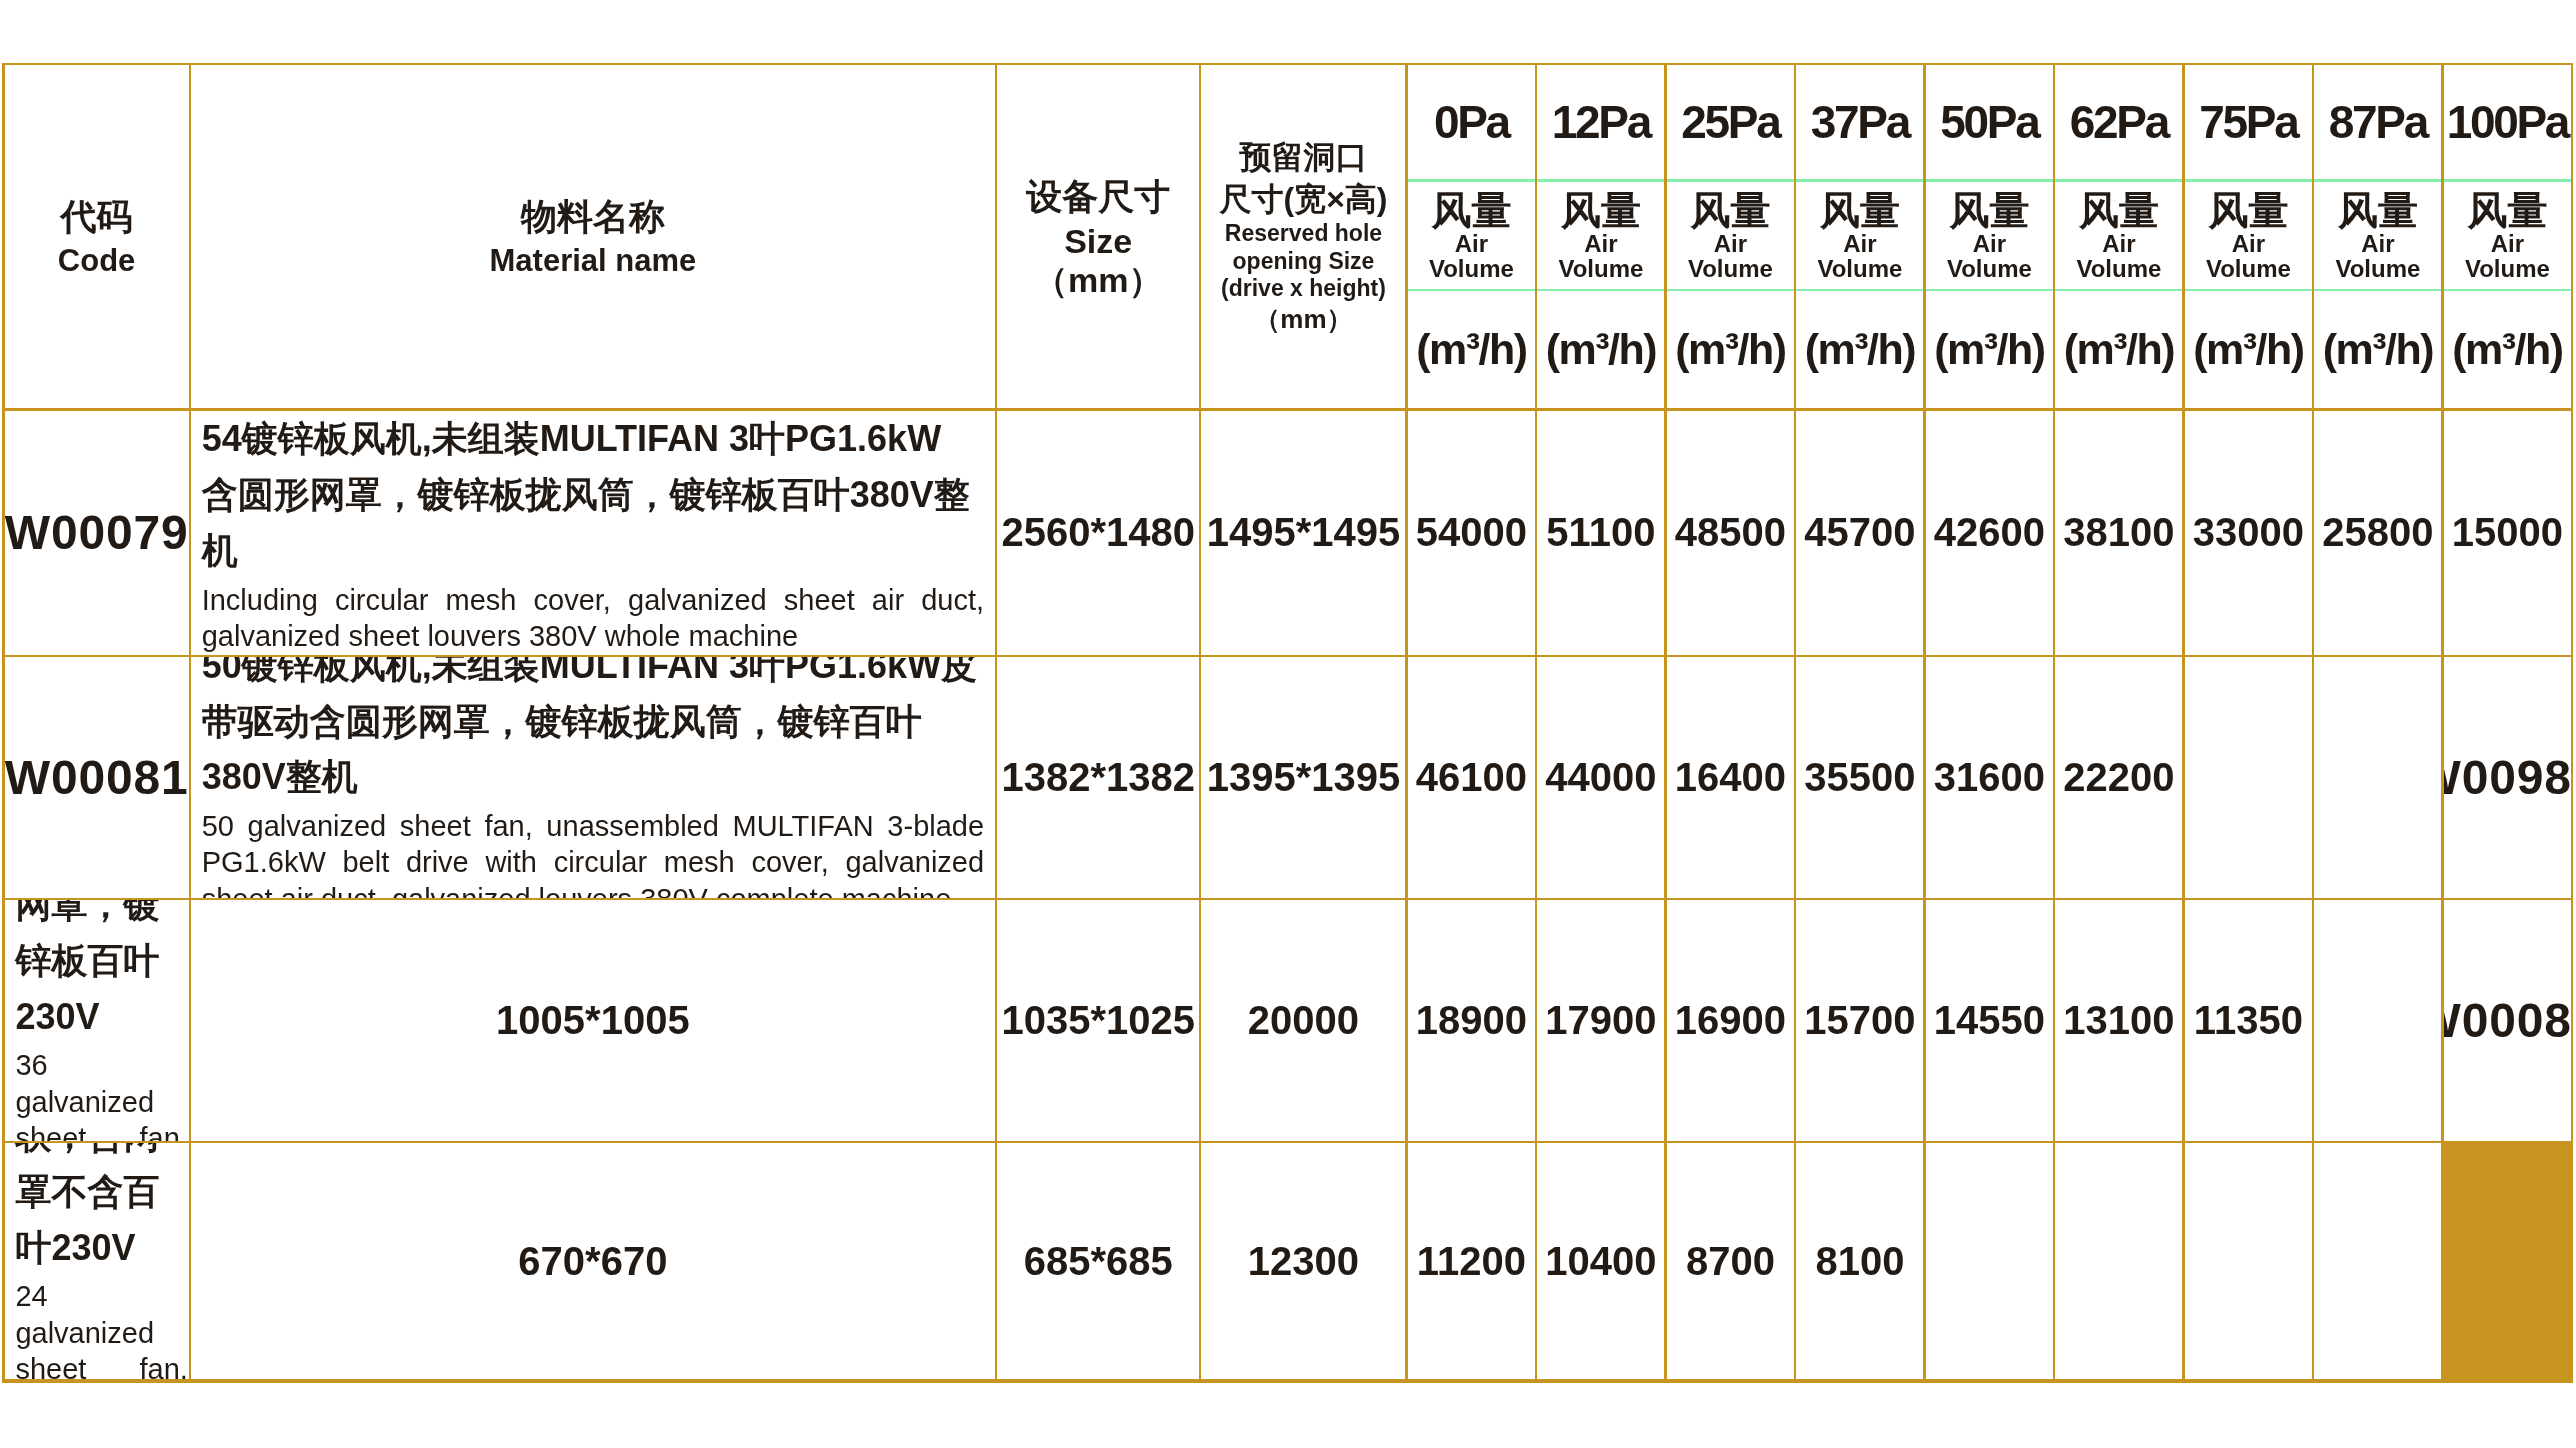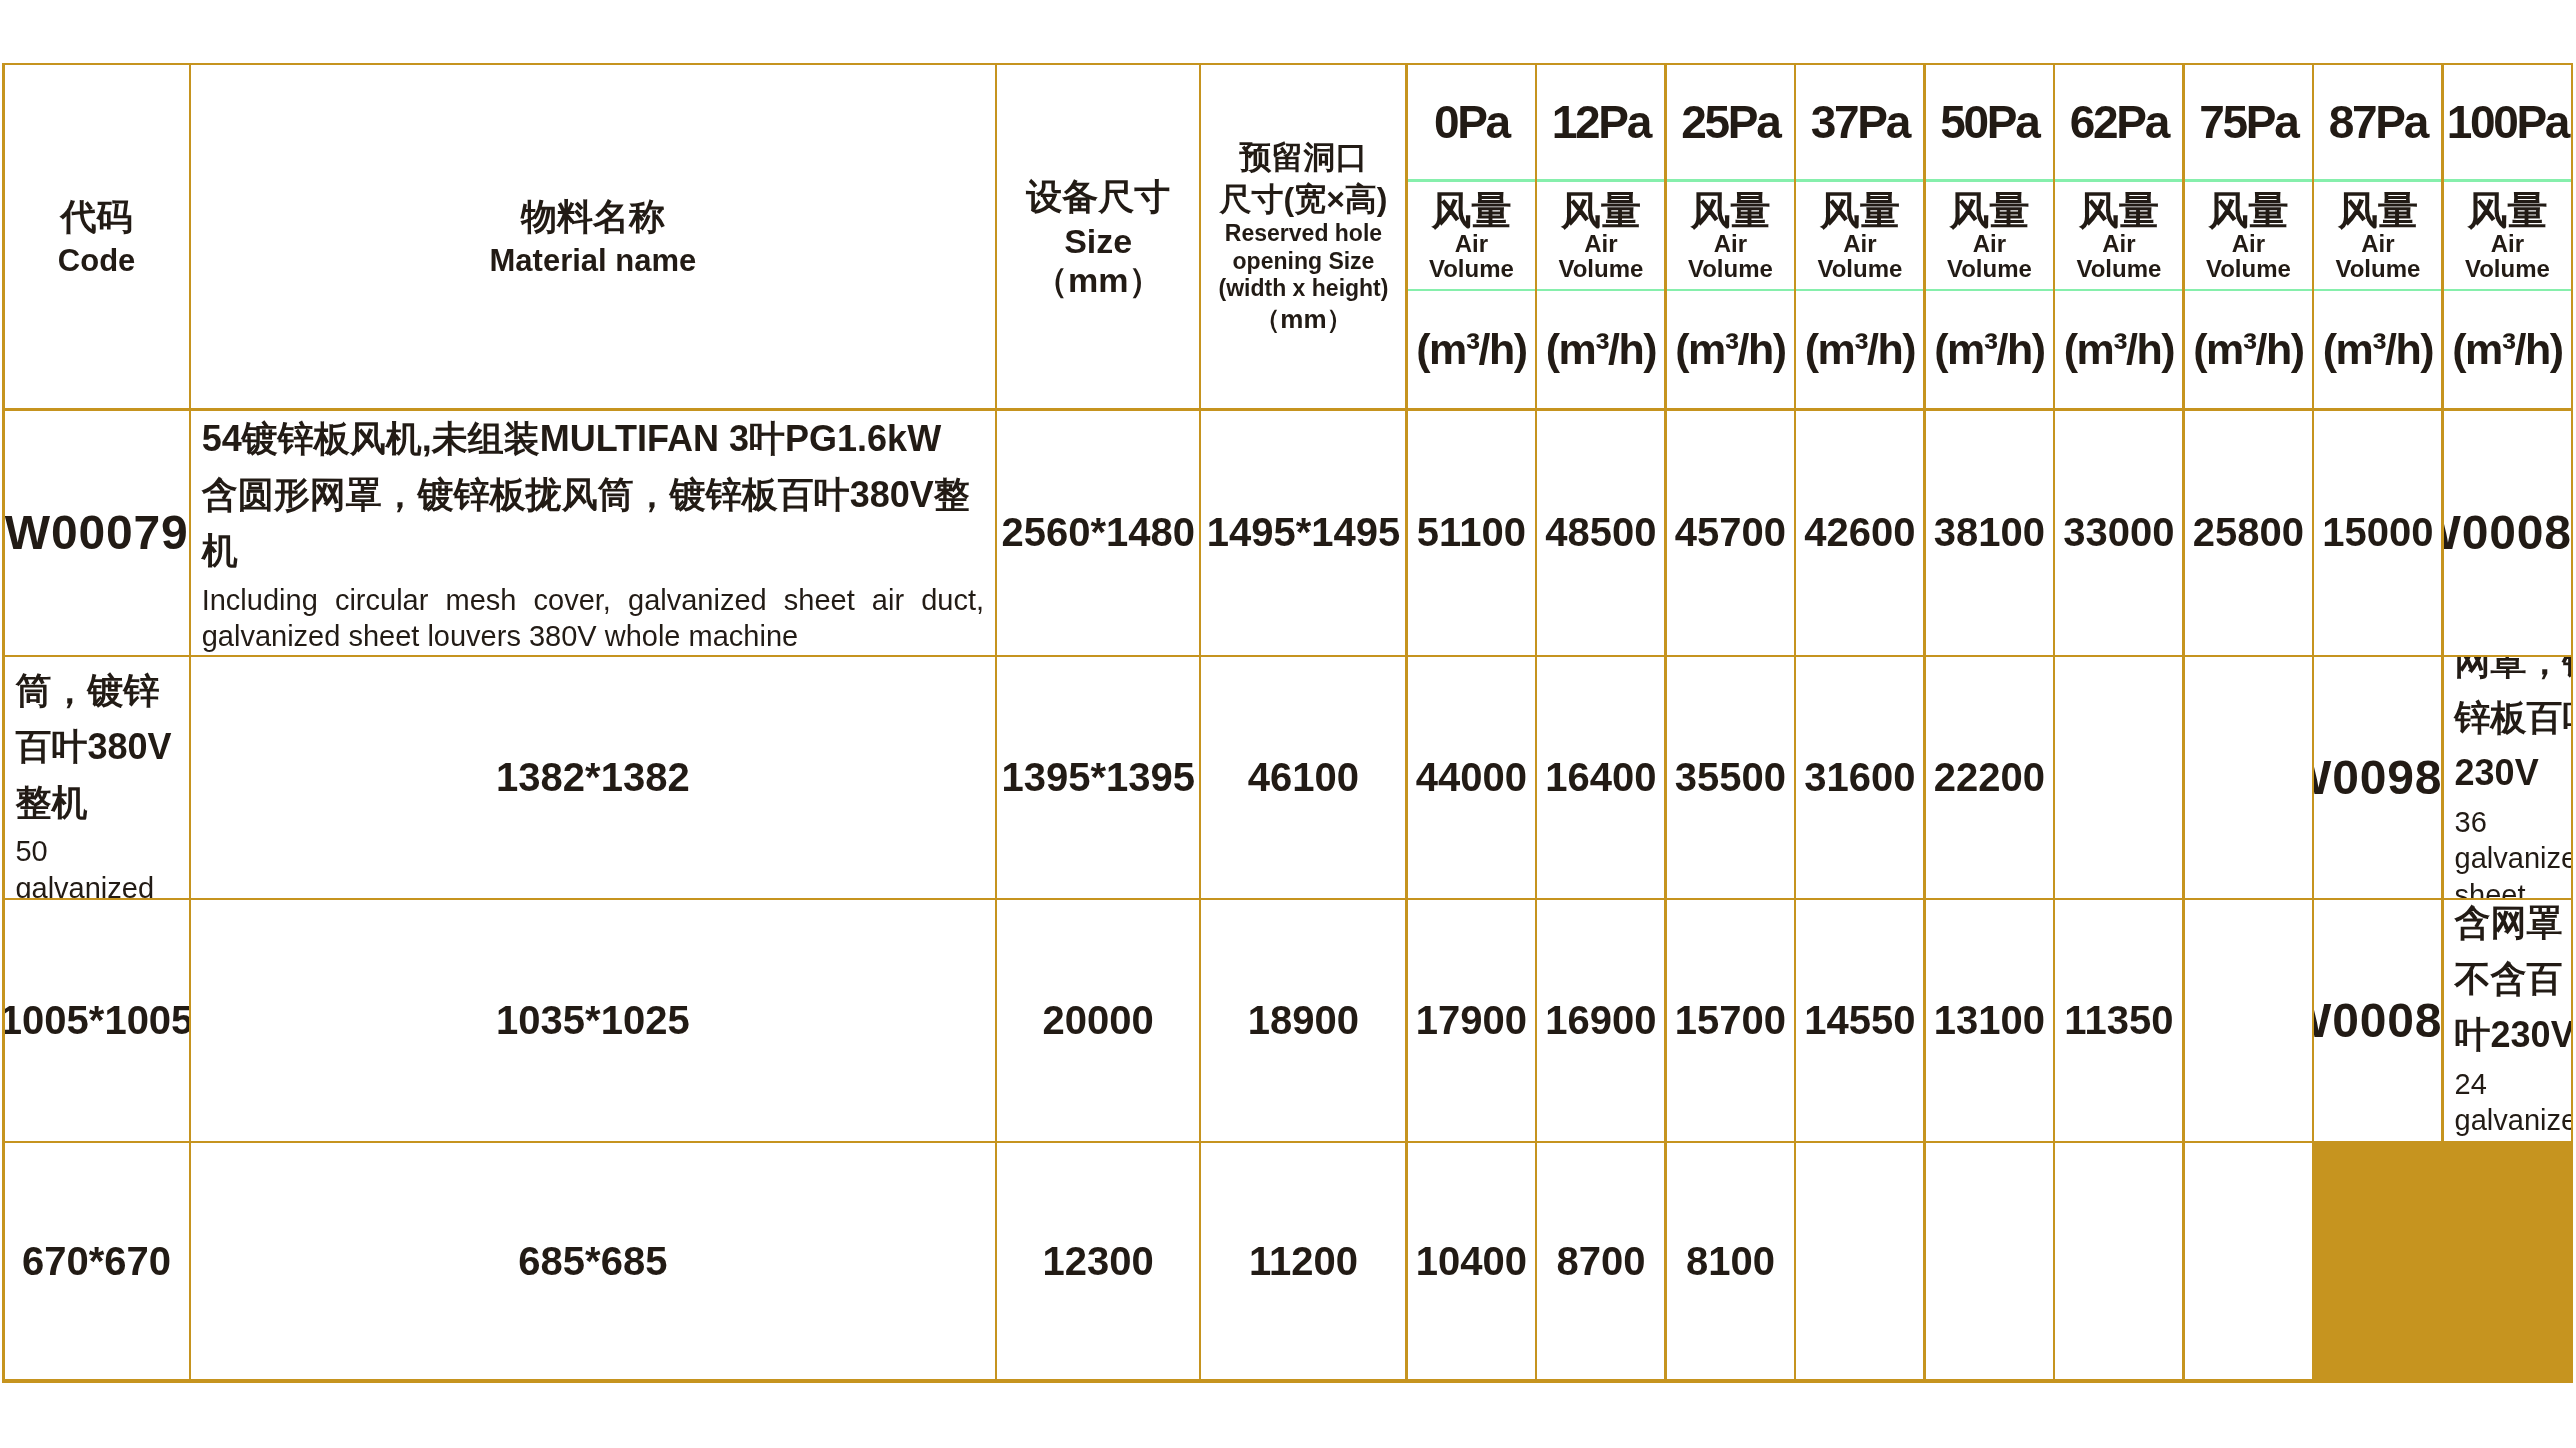--- a/index.html
+++ b/index.html
@@ -62,21 +62,21 @@
     <div class="hdr-zh">设备尺寸</div>
     <div class="size-en">Size</div>
     <div class="size-en">（mm）</div>
   </div>
 
   <div class="cell">
     <div class="rsv-zh">预留洞口</div>
     <div class="rsv-zh">尺寸(宽×高)</div>
     <div class="rsv-en">Reserved hole</div>
     <div class="rsv-en">opening Size</div>
-    <div class="rsv-en">(width x height)</div>
+    <div class="rsv-en">(drive x height)</div>
     <div class="rsv-mm">（mm）</div>
   </div>
 
   <div class="pa-col">
     <div class="cell pa-label">0Pa</div>
     <div class="cell">
       <div class="fl-zh">风量</div>
       <div class="fl-en">Air</div>
       <div class="fl-en">Volume</div>
     </div>
@@ -163,20 +163,21 @@
     <div class="cell unit">(m³/h)</div>
   </div>
 
   <div class="cell code-val">W00079</div>
   <div class="cell mat-cell">
     <div class="mat-zh">54镀锌板风机,未组装MULTIFAN 3叶PG1.6kW 含圆形网罩，镀锌板拢风筒，镀锌板百叶380V整机</div>
     <div class="mat-en">Including circular mesh cover, galvanized sheet air duct, galvanized sheet louvers 380V whole machine</div>
   </div>
   <div class="cell num">2560*1480</div>
   <div class="cell num">1495*1495</div>
+  <div class="cell num">54000</div>
   <div class="cell num">51100</div>
   <div class="cell num">48500</div>
   <div class="cell num">45700</div>
   <div class="cell num">42600</div>
   <div class="cell num">38100</div>
   <div class="cell num">33000</div>
   <div class="cell num">25800</div>
   <div class="cell num">15000</div>
 
   <div class="cell code-val">W00081</div>

